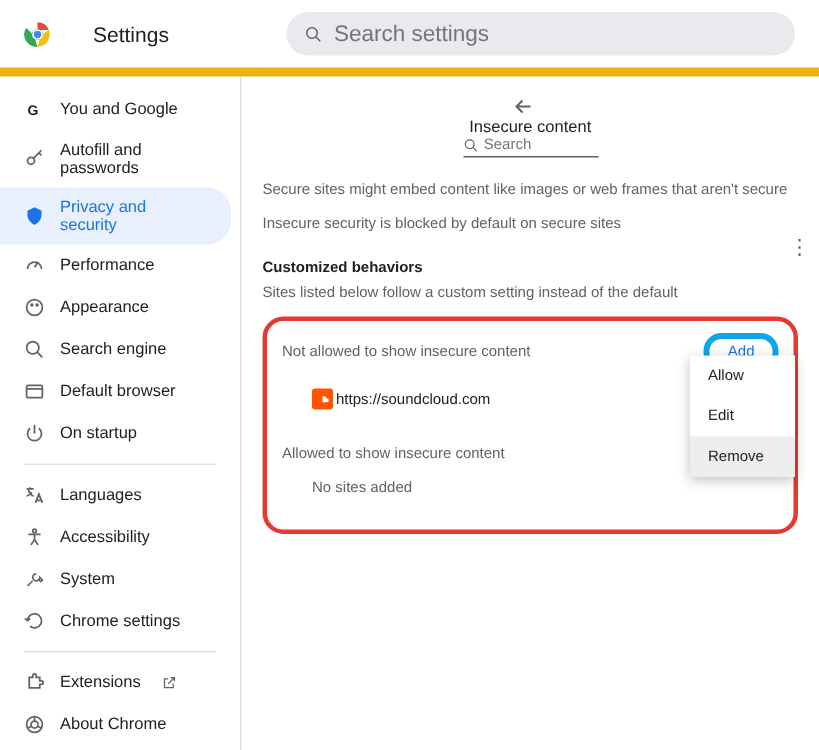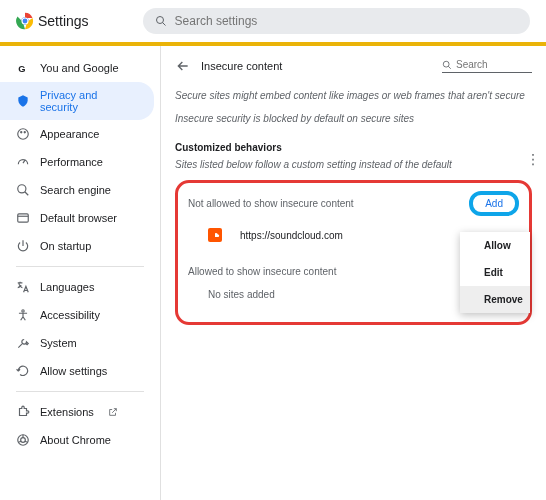--- a/index.html
+++ b/index.html
@@ -1,44 +1,44 @@
 <!DOCTYPE html>
 <html><head>
 <meta charset="utf-8">
 <style>
 * { box-sizing: border-box; margin: 0; padding: 0; font-family: 'Segoe UI', Arial, sans-serif; }
 body { background: #fff; width: 546px; height: 500px; overflow: hidden; font-size: 11px; color: #202124; }
-.header { display: flex; align-items: center; padding: 8px 16px; border-bottom: 4px solid #eab308; gap: 4px; }
+.header { display: flex; align-items: center; padding: 8px 16px; border-bottom: 6px solid #eab308; gap: 28px; }
 .chrome-logo { width: 18px; height: 18px; }
 .header-title { font-size: 14px; font-weight: 500; flex-shrink: 0; }
 .search-bar { flex: 1; background: #e8eaed; border-radius: 18px; padding: 6px 12px; display: flex; align-items: center; gap: 8px; margin-left: 50px; }
-.search-bar input { border: none; background: transparent; outline: none; font-size: 12px; width: 100%; }
+.search-bar input { border: none; background: transparent; outline: none; font-size: 15px; width: 100%; }
 .layout { display: flex; height: calc(100% - 37px); }
 .sidebar { width: 160px; padding: 8px 0; border-right: 0; }
 .sidebar-item { display: flex; align-items: center; gap: 10px; padding: 7px 16px; cursor: pointer; color: #202124; border-radius: 0 16px 16px 0; margin-right: 6px; }
 .sidebar-item.active { background: #e8f0fe; color: #1a73e8; }
 .sidebar-item .icon { width: 14px; height: 14px; flex-shrink: 0; display: flex; align-items: center; justify-content: center; }
 .sidebar-divider { height: 1px; background: #e0e0e0; margin: 6px 16px; }
 .main { flex: 1; padding: 8px 14px; position: relative; border-left: 1px solid #e0e0e0; overflow: visible; }
-.page-header { display: flex; align-items: center; padding: 4px 0; margin-bottom: 10px; position: relative; }
+.page-header { display: flex; align-items: center; padding: 4px 0; margin-bottom: 10px; position: relative; flex-direction: column; }
 .back-arrow { width: 16px; height: 16px; cursor: pointer; margin-right: 10px; }
 .page-title { font-size: 11px; font-weight: 500; flex: 1; }
 .search-box { display: flex; align-items: center; gap: 4px; border-bottom: 1px solid #5f6368; padding-bottom: 2px; width: 90px; }
 .search-box input { border: none; outline: none; font-size: 10px; width: 100%; }
-.desc { font-size: 10px; color: #5f6368; margin-bottom: 8px; line-height: 1.5; font-style: italic; }
+.desc { font-size: 10px; color: #5f6368; margin-bottom: 8px; line-height: 1.5; }
 .section-heading { font-size: 10px; font-weight: 600; color: #202124; margin-top: 16px; margin-bottom: 4px; }
 .highlight-box { border: 3px solid #e53935; border-radius: 14px; padding: 8px 10px 16px 10px; margin-top: 8px; position: relative; }
 .subsection { font-size: 10px; color: #5f6368; margin-bottom: 6px; display: flex; justify-content: space-between; align-items: center; }
 .add-btn { color: #1a73e8; border: 4px solid #0ea5e9; padding: 3px 12px; border-radius: 12px; font-size: 10px; cursor: pointer; background: #fff; }
-.site-row { display: flex; align-items: center; gap: 18px; padding: 6px 4px 6px 20px; font-size: 10px; }
+.site-row { display: flex; align-items: center; gap: 2px; padding: 6px 4px 6px 20px; font-size: 10px; }
 .site-icon { width: 14px; height: 14px; background: #ff5500; border-radius: 2px; display: flex; align-items: center; justify-content: center; }
 .allowed-section { margin-top: 18px; }
 .no-sites { font-size: 10px; color: #5f6368; padding: 6px 20px; }
 .context-menu { position: absolute; right: 16px; top: 186px; background: #fff; box-shadow: 0 2px 8px rgba(0,0,0,0.25); width: 70px; z-index: 10; }
-.context-item { padding: 8px 24px; font-size: 10px; cursor: pointer; font-weight: bold; }
+.context-item { padding: 8px 12px; font-size: 10px; cursor: pointer; }
 .context-item.hover { background: #eee; }
 .ext-link { width: 10px; height: 10px; margin-left: 4px; }
 svg { display: block; }
 .more-dots { position: absolute; right: 6px; top: 105px; color: #5f6368; font-size: 14px; }
 </style>
 </head>
 <body>
 
 <div class="header">
   <span class="chrome-logo">
@@ -66,50 +66,59 @@
 <div class="layout">
   <div class="sidebar">
     <div class="sidebar-item">
       <span class="icon">
           <svg viewBox="0 0 24 24" width="14" height="14">
             <text x="4" y="18" font-size="16" font-weight="bold" fill="#202124">G</text>
           </svg>
         </span>
       <span>You and Google</span>
     </div>
+    <div class="sidebar-item">
+      <span class="icon">
+          <svg viewBox="0 0 24 24" width="14" height="14" fill="none" stroke="#5f6368" stroke-width="2">
+            <circle cx="8" cy="14" r="4"></circle>
+            <path d="M11 11 L20 2 M17 5 L20 8"></path>
+          </svg>
+        </span>
+      <span>Autofill and passwords</span>
+    </div>
     <div class="sidebar-item active">
       <span class="icon">
           <svg viewBox="0 0 24 24" width="14" height="14" fill="#1a73e8">
             <path d="M12 2 L20 6 V11 C20 16 16 20 12 22 C8 20 4 16 4 11 V6 Z"></path>
           </svg>
         </span>
       <span>Privacy and security</span>
+    </div>
+    <div class="sidebar-item">
+      <span class="icon">
+          <svg viewBox="0 0 24 24" width="14" height="14" fill="none" stroke="#5f6368" stroke-width="2">
+            <path d="M4 16 A8 8 0 1 1 20 16"></path>
+            <line x1="12" y1="14" x2="16" y2="8"></line>
+          </svg>
+        </span>
+      <span>Performance</span>
     </div>
     <div class="sidebar-item">
       <span class="icon">
           <svg viewBox="0 0 24 24" width="14" height="14" fill="none" stroke="#5f6368" stroke-width="2">
             <circle cx="12" cy="12" r="9"></circle>
             <circle cx="9" cy="9" r="1" fill="#5f6368"></circle>
             <circle cx="15" cy="9" r="1" fill="#5f6368"></circle>
           </svg>
         </span>
       <span>Appearance</span>
     </div>
     <div class="sidebar-item">
       <span class="icon">
           <svg viewBox="0 0 24 24" width="14" height="14" fill="none" stroke="#5f6368" stroke-width="2">
-            <path d="M4 16 A8 8 0 1 1 20 16"></path>
-            <line x1="12" y1="14" x2="16" y2="8"></line>
-          </svg>
-        </span>
-      <span>Performance</span>
-    </div>
-    <div class="sidebar-item">
-      <span class="icon">
-          <svg viewBox="0 0 24 24" width="14" height="14" fill="none" stroke="#5f6368" stroke-width="2">
             <circle cx="10" cy="10" r="7"></circle>
             <line x1="15" y1="15" x2="21" y2="21"></line>
           </svg>
         </span>
       <span>Search engine</span>
     </div>
     <div class="sidebar-item">
       <span class="icon">
           <svg viewBox="0 0 24 24" width="14" height="14" fill="none" stroke="#5f6368" stroke-width="2">
             <rect x="3" y="5" width="18" height="14" rx="2"></rect>
@@ -154,21 +163,21 @@
           </svg>
         </span>
       <span>System</span>
     </div>
     <div class="sidebar-item">
       <span class="icon">
           <svg viewBox="0 0 24 24" width="14" height="14" fill="none" stroke="#5f6368" stroke-width="2">
             <path d="M4 12 A8 8 0 1 1 7 18 M4 12 L1 9 M4 12 L7 9"></path>
           </svg>
         </span>
-      <span>Allow settings</span>
+      <span>Chrome settings</span>
     </div>
 
     <div class="sidebar-divider"></div>
 
     <div class="sidebar-item">
       <span class="icon">
           <svg viewBox="0 0 24 24" width="14" height="14" fill="none" stroke="#5f6368" stroke-width="2">
             <path d="M6 6 H10 V4 A2 2 0 0 1 14 4 V6 H18 V10 H20 A2 2 0 0 1 20 14 H18 V18 H6 Z"></path>
           </svg>
         </span>

